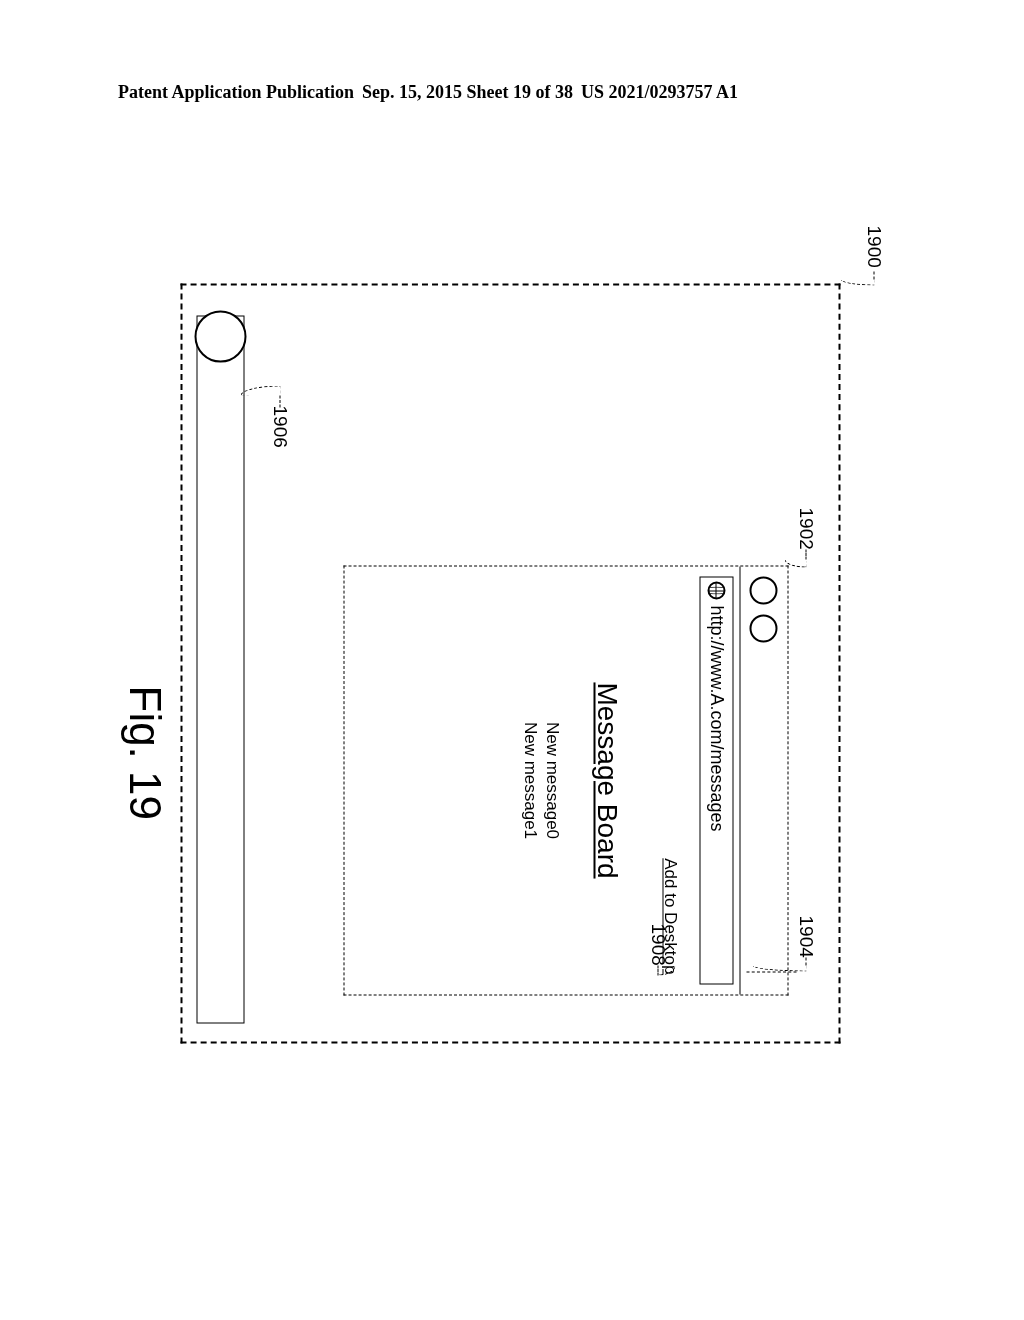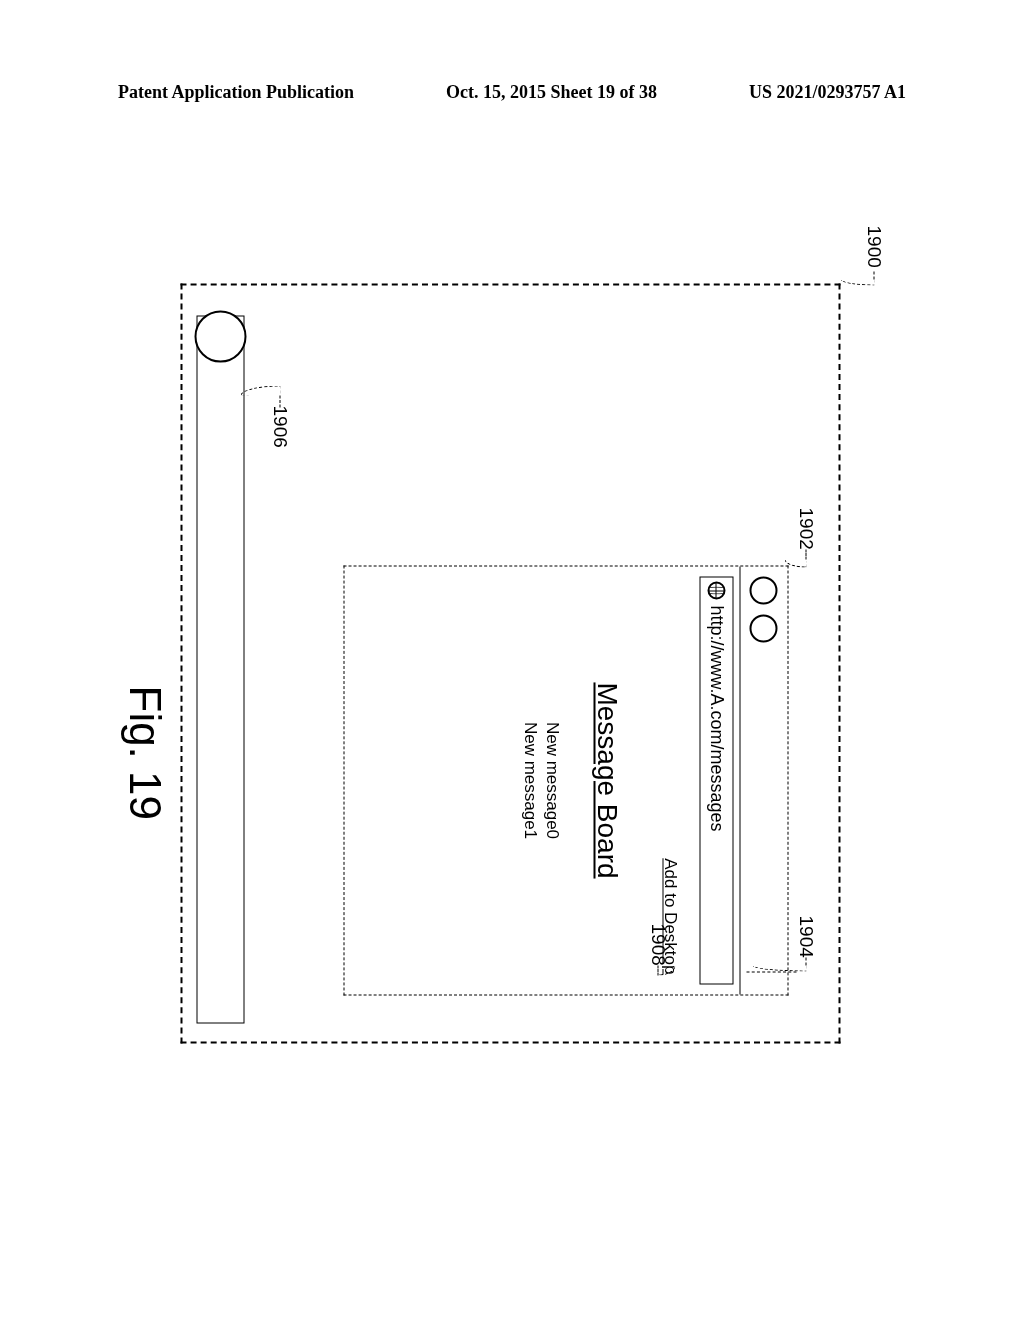--- a/index.html
+++ b/index.html
@@ -9,21 +9,21 @@
     background: #fff;
     font-family: "Times New Roman", serif;
     position: relative;
   }
   .page-header {
     position: absolute;
     top: 82px;
     left: 118px;
     right: 118px;
     display: flex;
-    justify-content: space-between;
+    justify-content: flex-start;
     font-size: 18px;
     font-weight: bold;
     gap: 8px;
   }
   .figure-area {
     position: absolute;
     top: 225px;
     left: 125px;
     width: 775px;
     height: 875px;
@@ -167,21 +167,21 @@
     position: absolute;
     font-size: 44px;
     font-family: Arial, sans-serif;
   }
 </style>
 </head>
 <body>
 
 <div class="page-header">
   <span>Patent Application Publication</span>
-  <span>Oct. 15, 2015  Sheet 19 of 38</span>
+  <span>Sep. 15, 2015  Sheet 19 of 38</span>
   <span>US 2021/0293757 A1</span>
 </div>
 
 <div class="figure-area">
   <div class="rotated-container">
 
     <div class="ref-label" style="top:16px; left:0;">1900</div>
     <div class="lead-item" style="top:26px; left:46px; width:14px; height:34px;">
       <div class="lead-h" style="top:0; left:0; width:8px;"></div>
       <div class="curve-down" style="top:0; left:8px; width:6px; height:34px;"></div>

